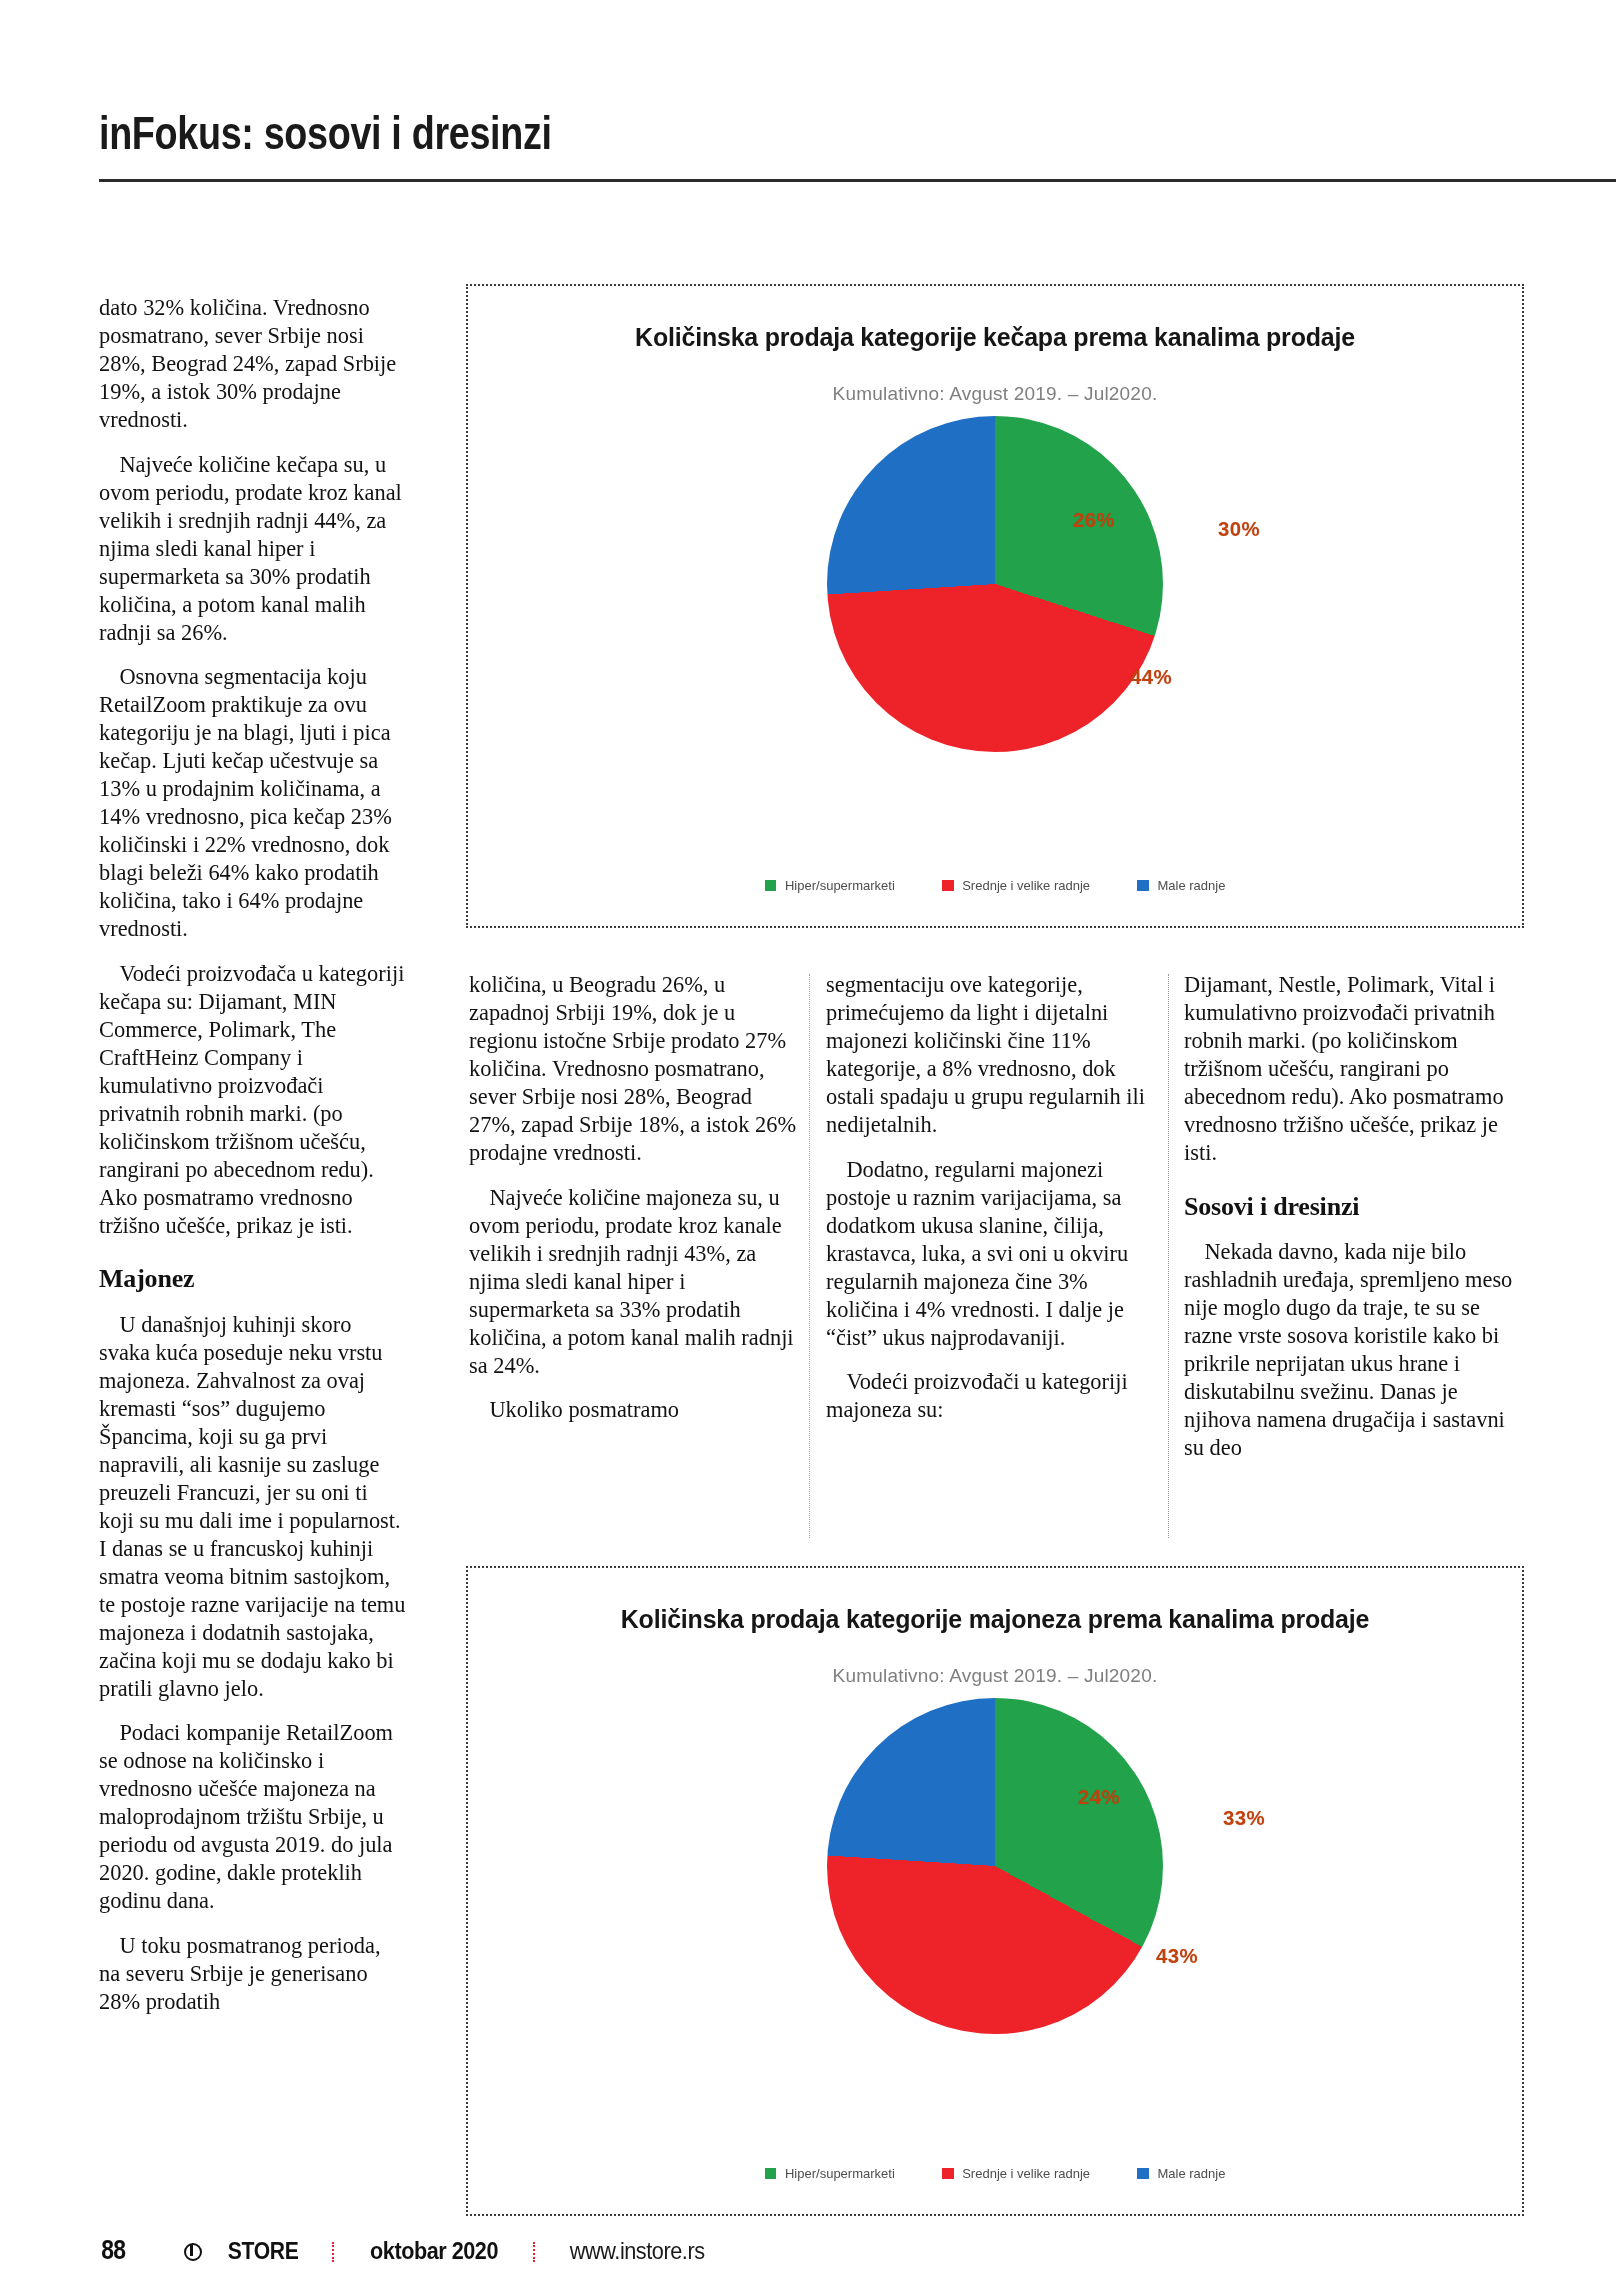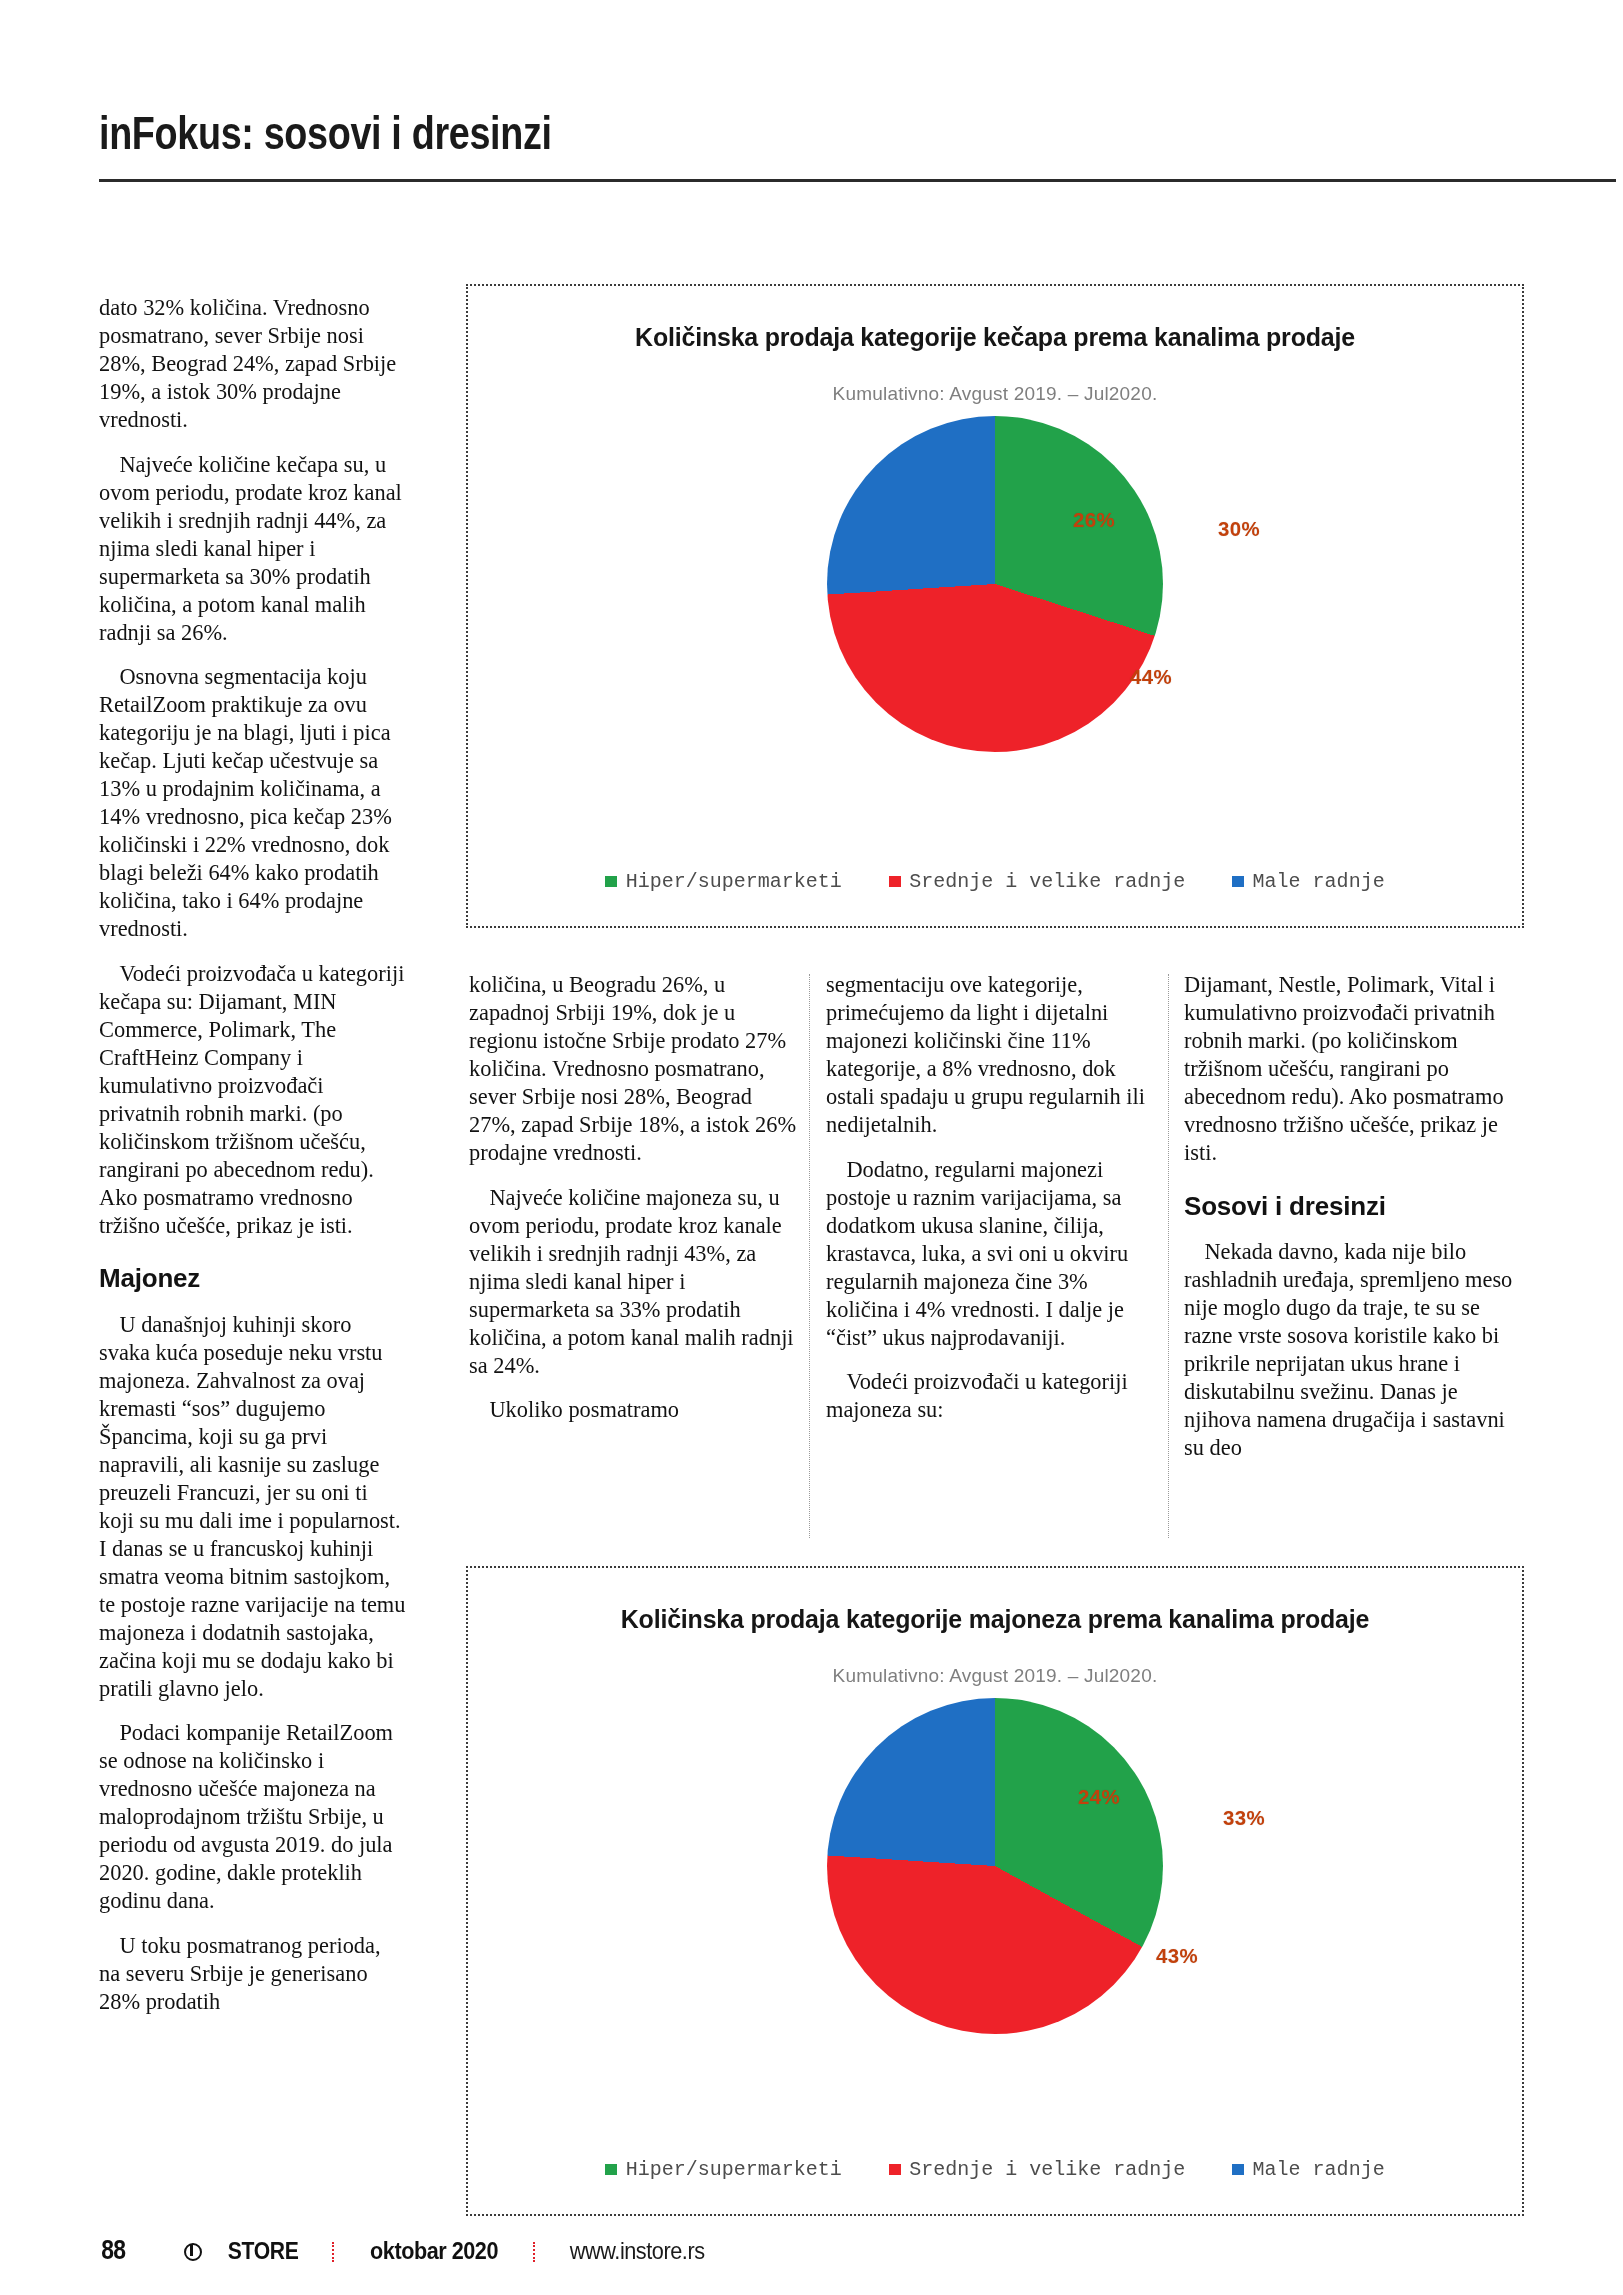--- a/index.html
+++ b/index.html
@@ -53,21 +53,21 @@
     text-align: left;
     hyphens: none;
   }
   .col p {
     margin: 0;
     text-indent: 20.4px;
   }
   .col p.noindent { text-indent: 0; }
   .col p + p { margin-top: 16.5px; }
   .subhead {
-    font-family: Liberation Sans, sans-serif;
+    font-family: Liberation Serif, serif;
     font-weight: bold;
     font-size: 26px;
     line-height: 31px;
     color: #121212;
     margin: 23.6px 0 12.6px 0 !important;
     text-indent: 0 !important;
     letter-spacing: -0.2px;
   }
 
   #col1 { left: 99px; top: 294px;  width: 308px; }
@@ -154,22 +154,22 @@
     display: flex;
     align-items: center;
     gap: 8.6px;
   }
   .legend-swatch {
     width: 11.8px;
     height: 11.8px;
     display: inline-block;
   }
   .legend-label {
-    font-family: Liberation Mono, monospace;
-    font-size: 20px;
+    font-family: Liberation Sans, sans-serif;
+    font-size: 13px;
     color: #4d4d4d;
     white-space: nowrap;
   }
 
   
   .footer {
     position: absolute;
     left: 99px;
     top: 2235px;
     display: flex;

